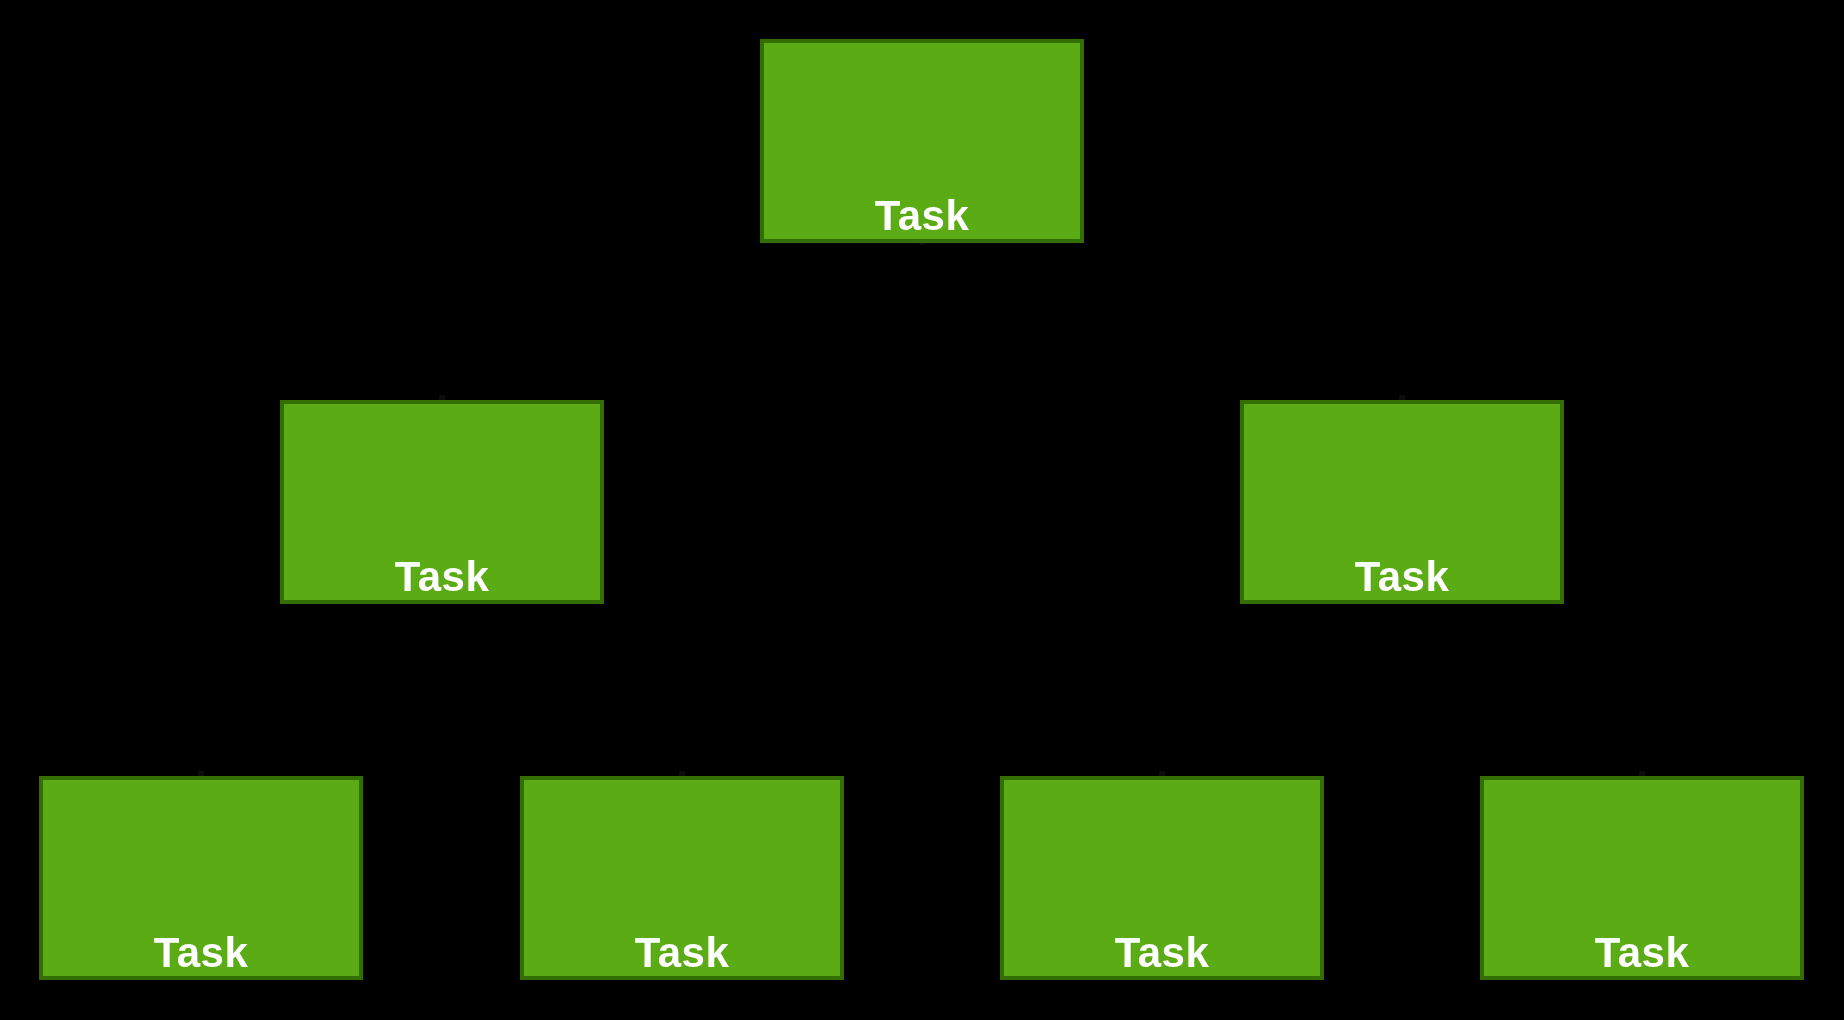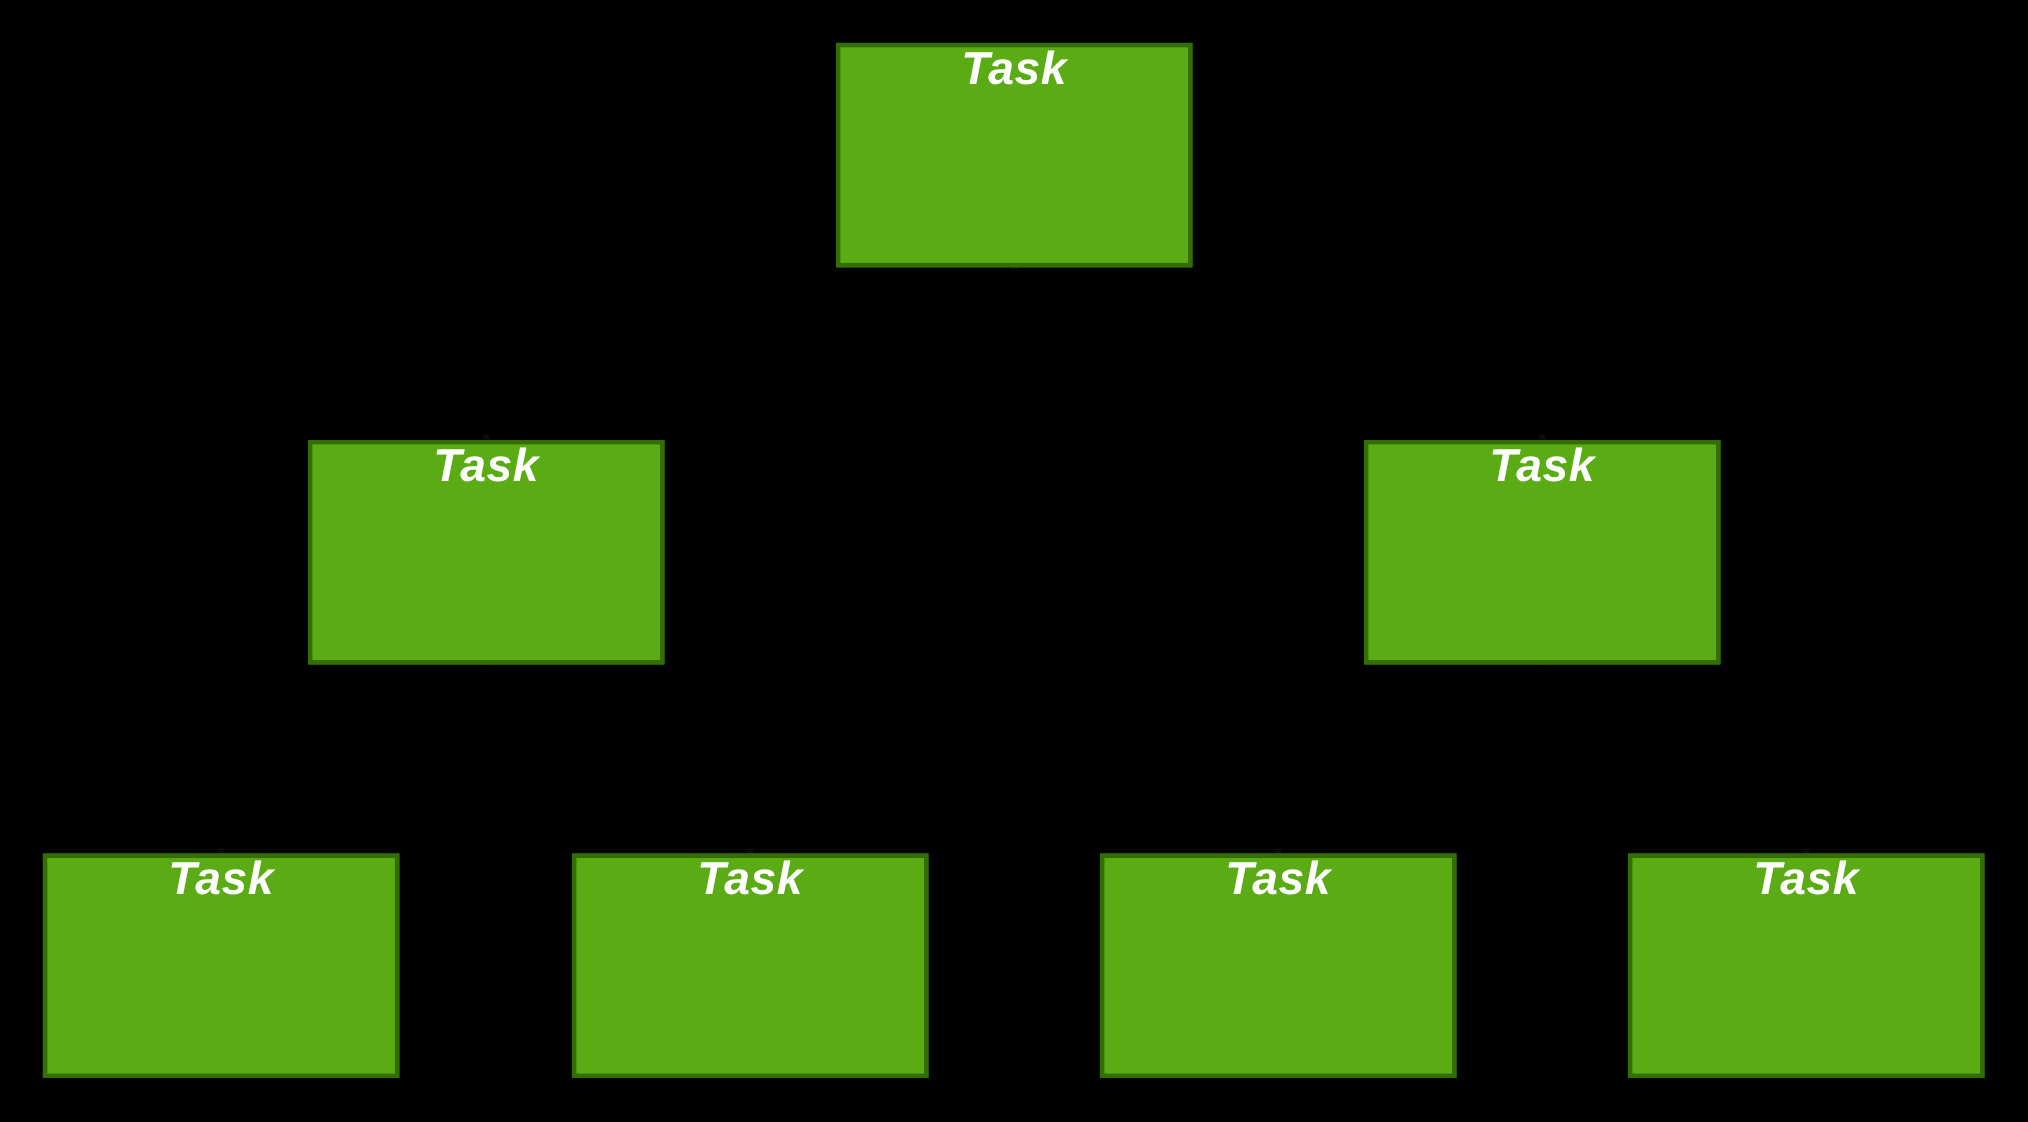--- a/index.html
+++ b/index.html
@@ -43,24 +43,23 @@
     stroke: none;
   }
 
   
   .node {
     position: absolute;
     box-sizing: border-box;
     background: #5aab14;
     border: 4px solid #336f00;
     display: flex;
-    align-items: flex-start;
+    align-items: flex-end;
     justify-content: center;
     cursor: pointer;
-    font-style: italic;
   }
 
   .node-label {
     color: #ffffff;
     font-family: "Liberation Sans", sans-serif;
     font-weight: bold;
     font-size: 42px;
     line-height: 1;
     letter-spacing: 0.5px;
     text-align: center;

